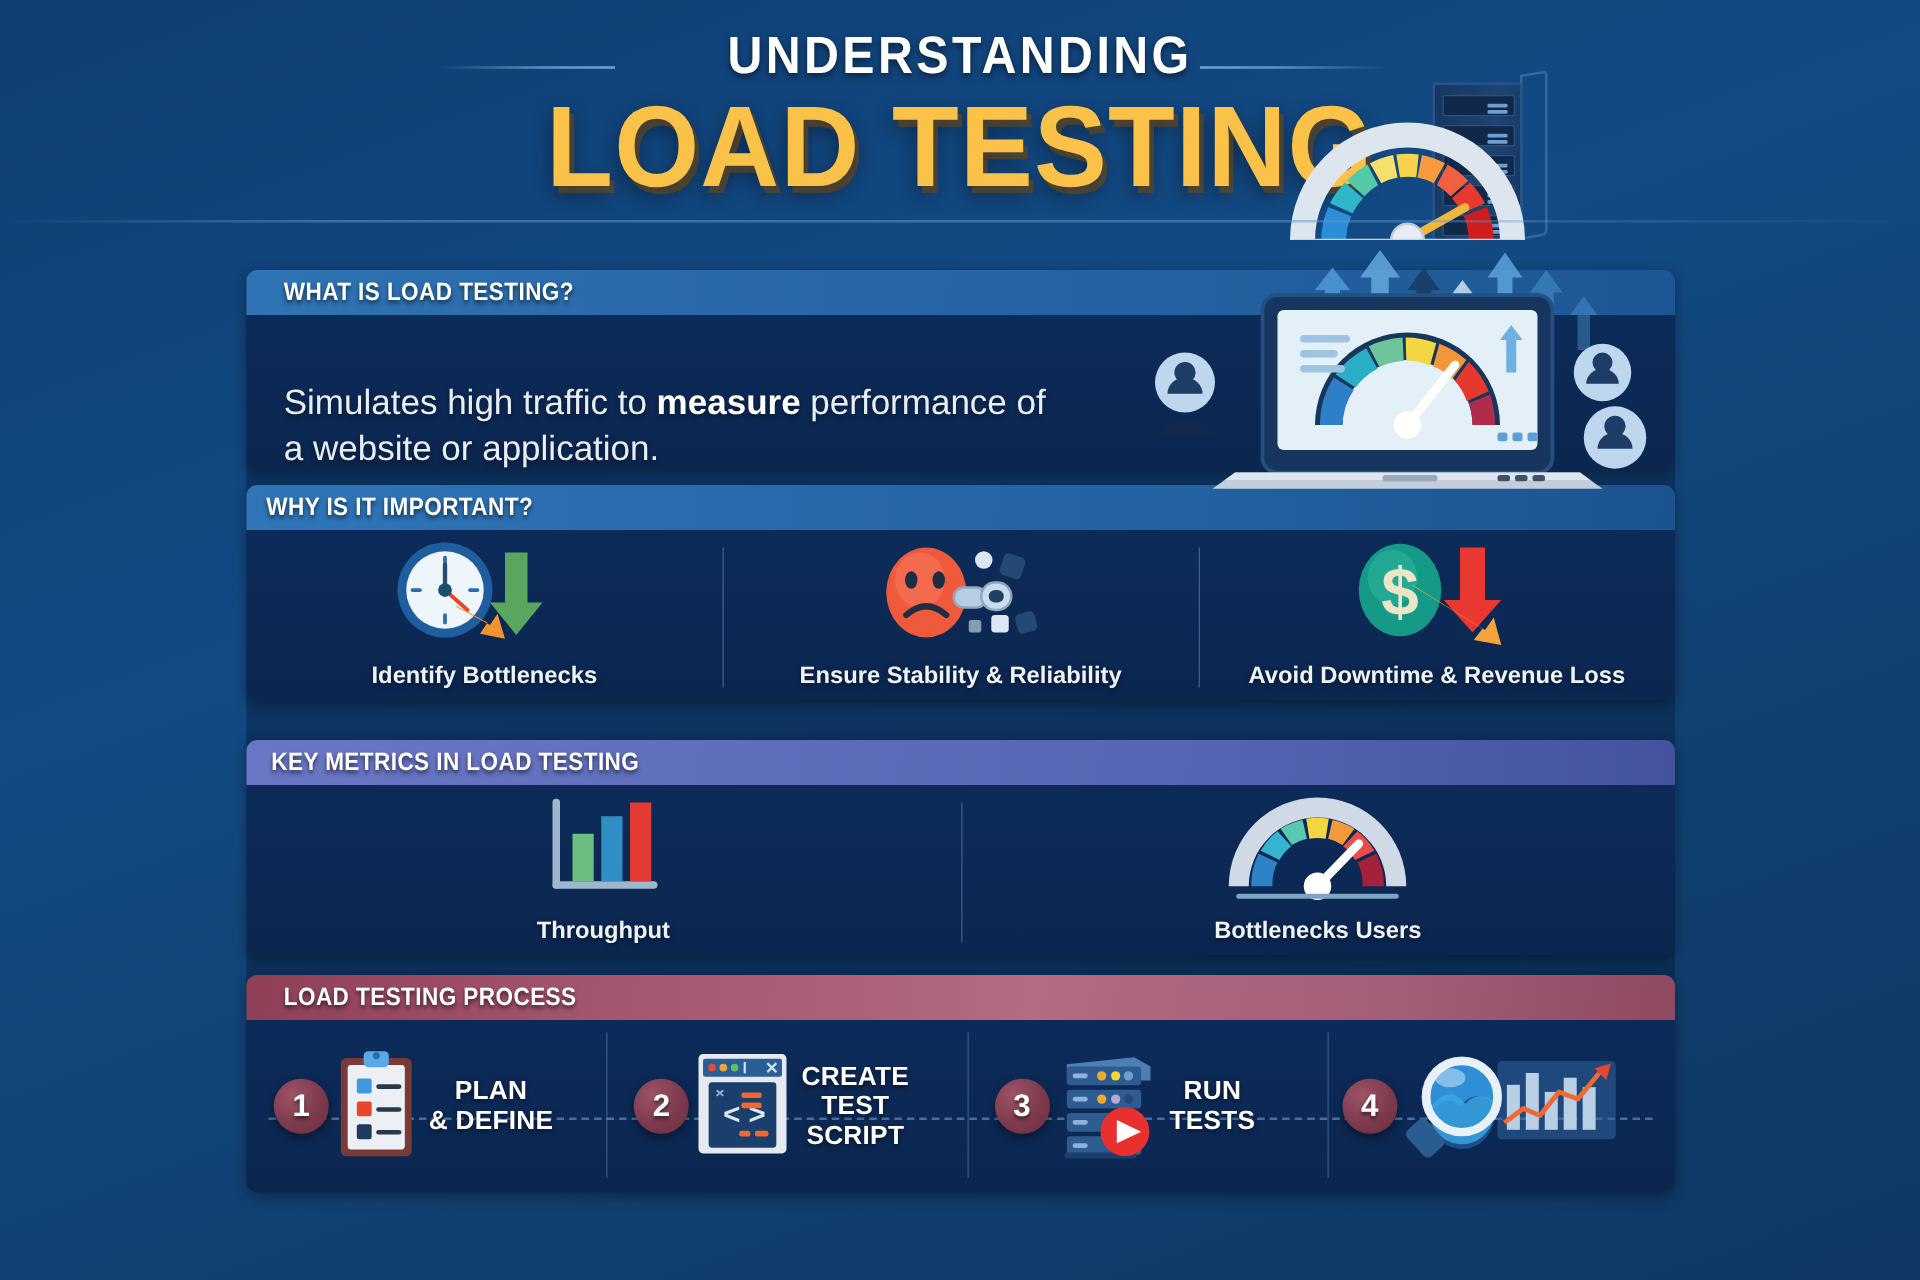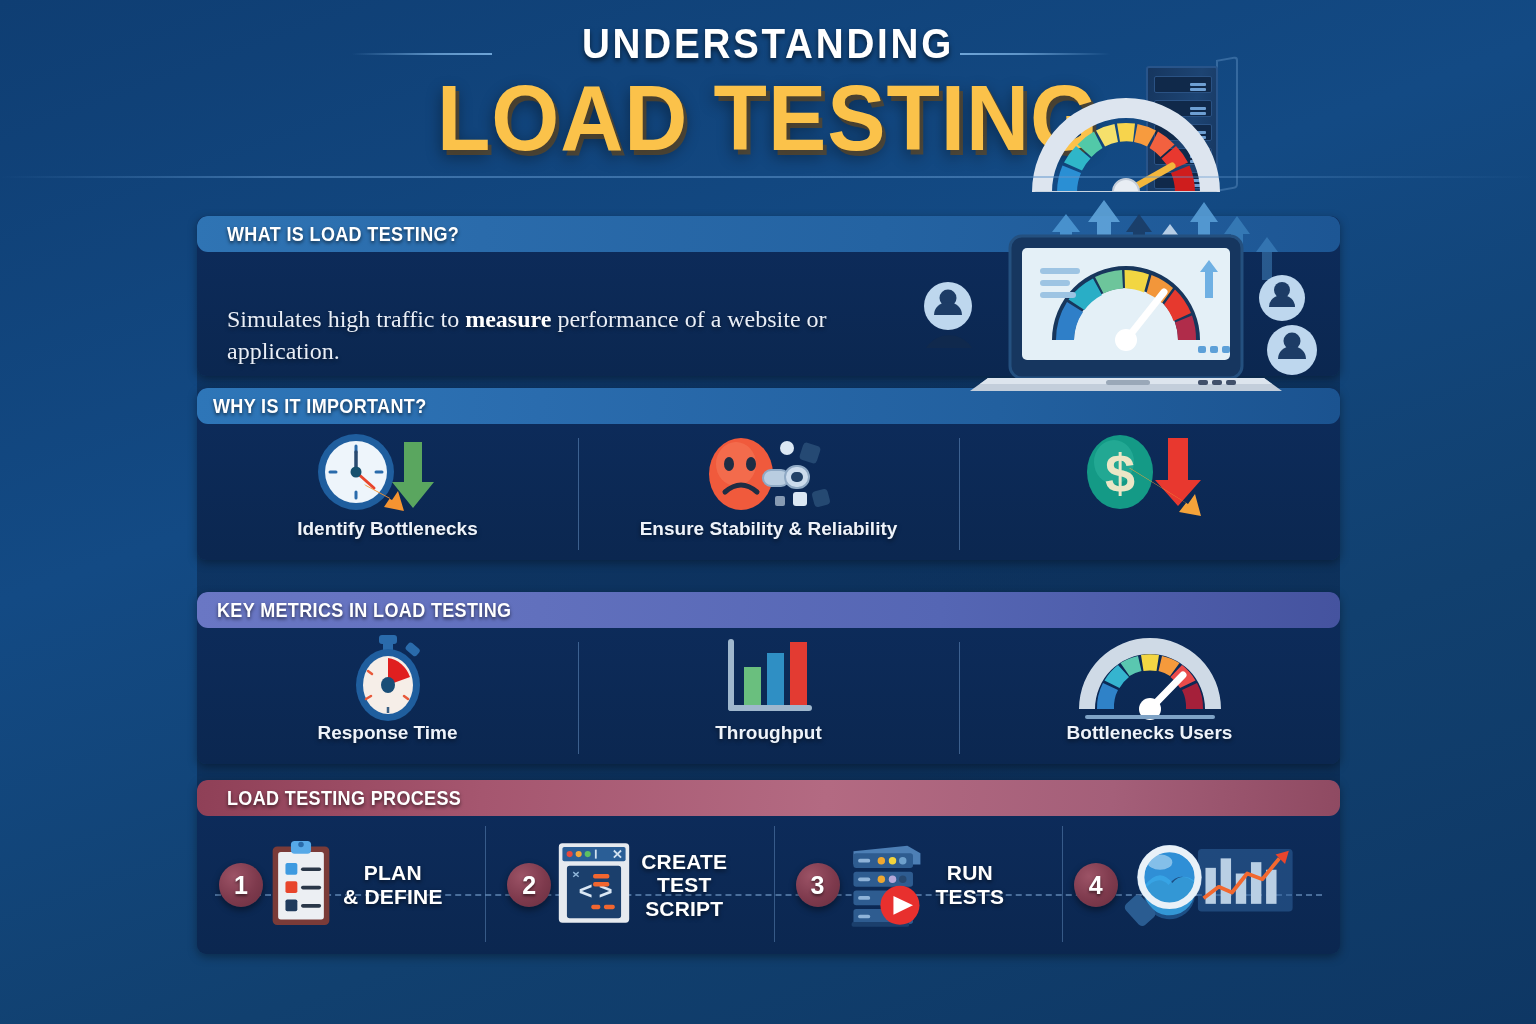--- a/index.html
+++ b/index.html
@@ -113,61 +113,59 @@
   .card-hd {
     height: 36px;
     display: flex; align-items: center;
     padding-left: 30px;
     font-size: 20px;
     font-weight: bold;
     letter-spacing: 0.4px;
     color: #ffffff;
     text-shadow: 0 2px 4px rgba(0,0,0,0.6);
     transform-origin: left center;
-    border-radius: 11px;
   }
   .card-hd span { transform: scaleX(0.90); transform-origin: left center; display: inline-block; }
   .hd-blue   { background: linear-gradient(95deg,#2f74b4 0%, #2a6bab 25%, #2463a2 60%, #1d5694 100%); }
   .hd-blue2  { background: linear-gradient(95deg,#2e76b8 0%, #2a6cae 30%, #22609f 70%, #1b5390 100%); padding-left: 16px; }
   .hd-purple { background: linear-gradient(95deg,#6a77c4 0%, #6170bd 30%, #5566b4 65%, #45539f 100%); padding-left: 20px; }
   .hd-rose   { background: linear-gradient(95deg,#8f4057 0%, #a5566f 25%, #b36a82 55%, #a45f79 80%, #8f4a62 100%); }
 
   .card-body { position: relative; }
 
   
   #card-what { top: 0; height: 160px; }
   .what-text {
     position: absolute; left: 30px; top: 52px;
     width: 620px;
-    font-size: 24px;
+    font-size: 28px;
     line-height: 1.32;
     color: #e9eef6;
     text-shadow: 0 2px 4px rgba(0,0,0,0.45);
-    font-family: Liberation Serif, serif;
   }
   .what-text b { font-weight: bold; color: #ffffff; }
 
   
   #card-why { top: 172px; height: 172px; }
   .three-col, .four-col {
     position: absolute; left: 0; top: 0; width: 1143px; height: 136px;
     display: flex; align-items: stretch;
   }
   .col {
     flex: 1 1 0; position: relative;
     display: flex; flex-direction: column; align-items: center; justify-content: flex-start;
     padding-top: 10px;
   }
   .col + .col::before {
     content: ""; position: absolute; left: 0; top: 14px; bottom: 10px; width: 1px;
     background: rgba(120,165,215,0.45);
   }
   .col-icon { height: 82px; display: flex; align-items: center; justify-content: center; }
   .col-label {
-    margin-top: 2px;
+    margin-top: 14px;
     font-size: 19px; font-weight: bold; color: #eef3fa;
     text-shadow: 0 2px 4px rgba(0,0,0,0.5);
     white-space: nowrap;
   }
 
   
   #card-metrics { top: 376px; height: 172px; }
 
   
   #card-process { top: 564px; height: 174px; text-align: center; }
@@ -409,53 +407,34 @@
         <div class="col">
           <div class="col-icon">
             <svg viewBox="0 0 160 90" width="160" height="90">
               <ellipse cx="50" cy="42" rx="33" ry="37" fill="#149a86"></ellipse>
               <ellipse cx="44" cy="32" rx="20" ry="22" fill="#2bb39d" opacity="0.6"></ellipse>
               <text x="50" y="62" font-family="Liberation Sans, sans-serif" font-size="54" font-weight="bold" fill="#ece6c6" text-anchor="middle">$</text>
               <path d="M98 8 l20 0 l0 42 l13 0 l-23 26 l-23 -26 l13 0 z" fill="#e8382f"></path>
               <path d="M60 38 l58 36 l7 -10 l6 22 l-22 -4 l7 -9 l-57 -35 z" fill="#f5a33a"></path>
             </svg>
           </div>
+          <div class="col-label">Avoid Downtime &amp; Revenue Loss</div>
         </div>
 
       </div>
     </div>
   </div>
 
   <div class="card" id="card-metrics">
     <div class="card-hd hd-purple">
       <span>KEY METRICS IN LOAD TESTING</span>
     </div>
     <div class="card-body">
       <div class="four-col">
 
-        <div class="col">
-          <div class="col-icon">
-            <svg viewBox="0 0 100 92" width="100" height="92">
-              <rect x="41" y="2" width="18" height="9" rx="3" fill="#2a6bab"></rect>
-              <rect x="45" y="9" width="10" height="8" fill="#2a6bab"></rect>
-              <rect x="68" y="12" width="14" height="9" rx="3" fill="#2a6bab" transform="rotate(40 75 16)"></rect>
-              <ellipse cx="50" cy="52" rx="32" ry="36" fill="#1f5e9e"></ellipse>
-              <ellipse cx="50" cy="52" rx="25" ry="29" fill="#f6eee8"></ellipse>
-              <path d="M50 52 L50 25 A27 29 0 0 1 72 44 Z" fill="#e01f1f"></path>
-              <g stroke="#e8593a" stroke-width="2.5" stroke-linecap="round">
-                <line x1="30" y1="38" x2="34" y2="41"></line>
-                <line x1="28" y1="66" x2="33" y2="63"></line>
-                <line x1="70" y1="66" x2="66" y2="63"></line>
-              </g>
-              <line x1="50" y1="74" x2="50" y2="80" stroke="#3a5f84" stroke-width="2.5"></line>
-              <ellipse cx="50" cy="52" rx="7" ry="8" fill="#1a4e77"></ellipse>
-            </svg>
-          </div>
-          <div class="col-label">Response Time</div>
-        </div>
 
         <div class="col">
           <div class="col-icon">
             <svg viewBox="0 0 110 92" width="110" height="92">
               <rect x="14" y="6" width="6" height="72" rx="3" fill="#9fb7cd"></rect>
               <rect x="14" y="72" width="84" height="6" rx="3" fill="#9fb7cd"></rect>
               <rect x="30" y="34" width="17" height="38" fill="#6abf7e"></rect>
               <rect x="53" y="20" width="17" height="52" fill="#2f8fc4"></rect>
               <rect x="76" y="9" width="17" height="63" fill="#e33b32"></rect>
             </svg>

